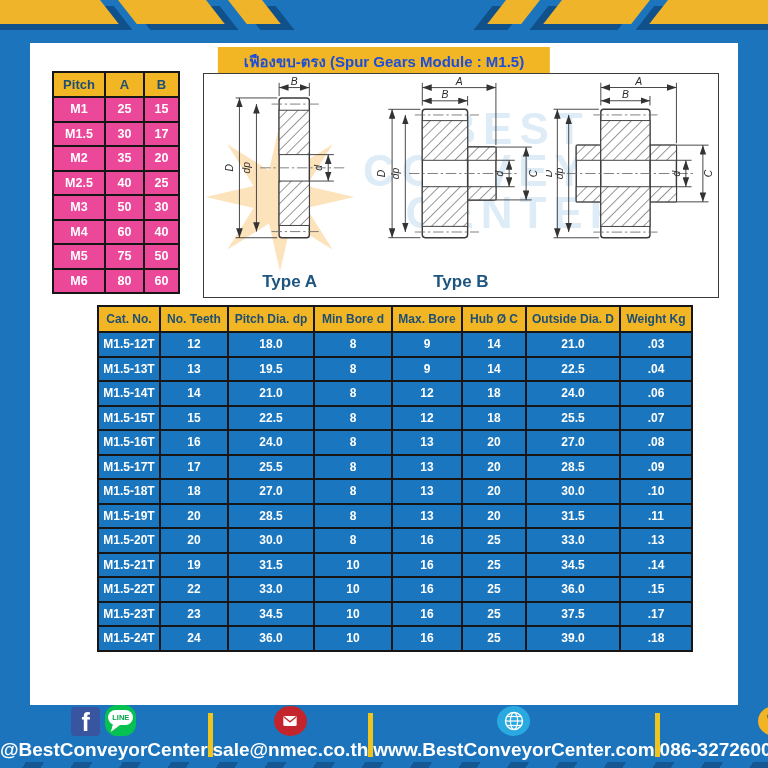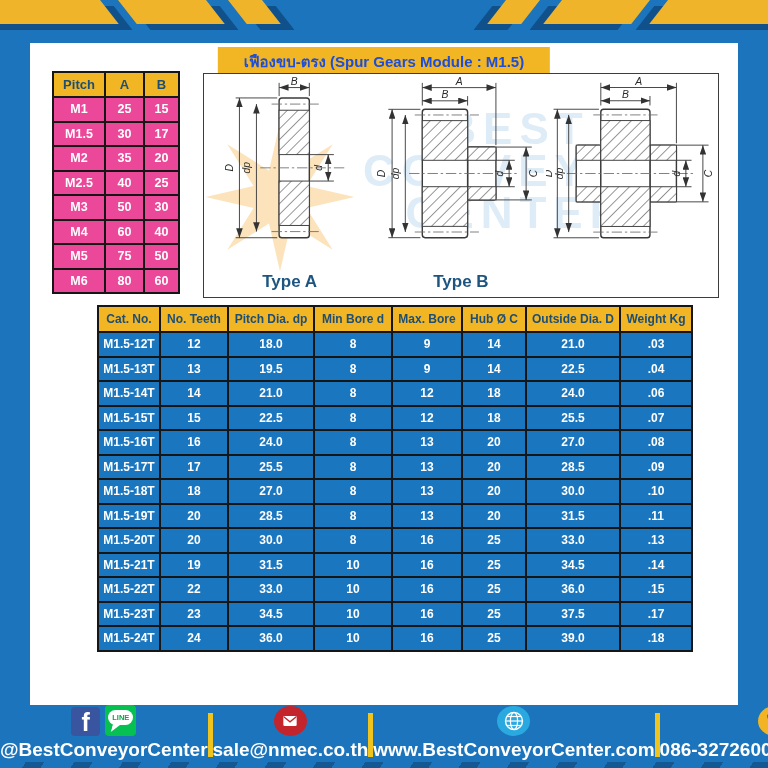--- a/index.html
+++ b/index.html
@@ -54,21 +54,21 @@
   
   .footer{position:absolute;left:0;bottom:0;width:768px;height:62px;display:flex;z-index:2;}
   .fgroup{display:flex;flex-direction:column;align-items:center;justify-content:flex-end;
     gap:3px;padding-bottom:7px;}
   .g1{flex:0 0 181px;} .g2{flex:0 0 137px;} .g3{flex:0 0 235px;} .g4{flex:1;}
   .fdiv{flex:0 0 5px;align-self:center;height:44px;margin-bottom:4px;background:#f0c41e;}
   .flabel{color:#ffffff;font-weight:bold;font-size:19px;white-space:nowrap;}
   .icons-row{display:flex;gap:5px;align-items:flex-end;}
   .fb-icon{width:29px;height:29px;background:#3a559f;border-radius:4px;color:#fff;
     font-weight:bold;font-size:25px;line-height:31px;text-align:center;overflow:hidden;}
-  .line-icon{position:relative;width:31px;height:31px;background:#06c152;border-radius:4px;}
+  .line-icon{position:relative;width:31px;height:31px;background:#06c152;border-radius:12px;}
   .line-bubble{position:absolute;left:3px;top:5px;width:25px;height:15px;background:#fff;
     border-radius:8px;color:#06a44a;font-size:7.5px;font-weight:bold;text-align:center;line-height:15px;}
   .line-icon::after{content:"";position:absolute;left:7px;top:19px;
     border:4px solid transparent;border-top-color:#fff;border-left-color:#fff;transform:skewX(-18deg);}
   .circle-icon{width:33px;height:33px;border-radius:50%;display:flex;align-items:center;justify-content:center;}
   .email-bg{background:#c4242c;} .globe-bg{background:#2aa9e1;} .phone-bg{background:#f2b422;}
 
   .bottom-zig{position:absolute;left:0;bottom:0;width:768px;height:6px;z-index:1;
     background:repeating-linear-gradient(-60deg,rgba(9,44,86,.40) 0 16px,rgba(0,0,0,0) 16px 42px);}
 </style>

